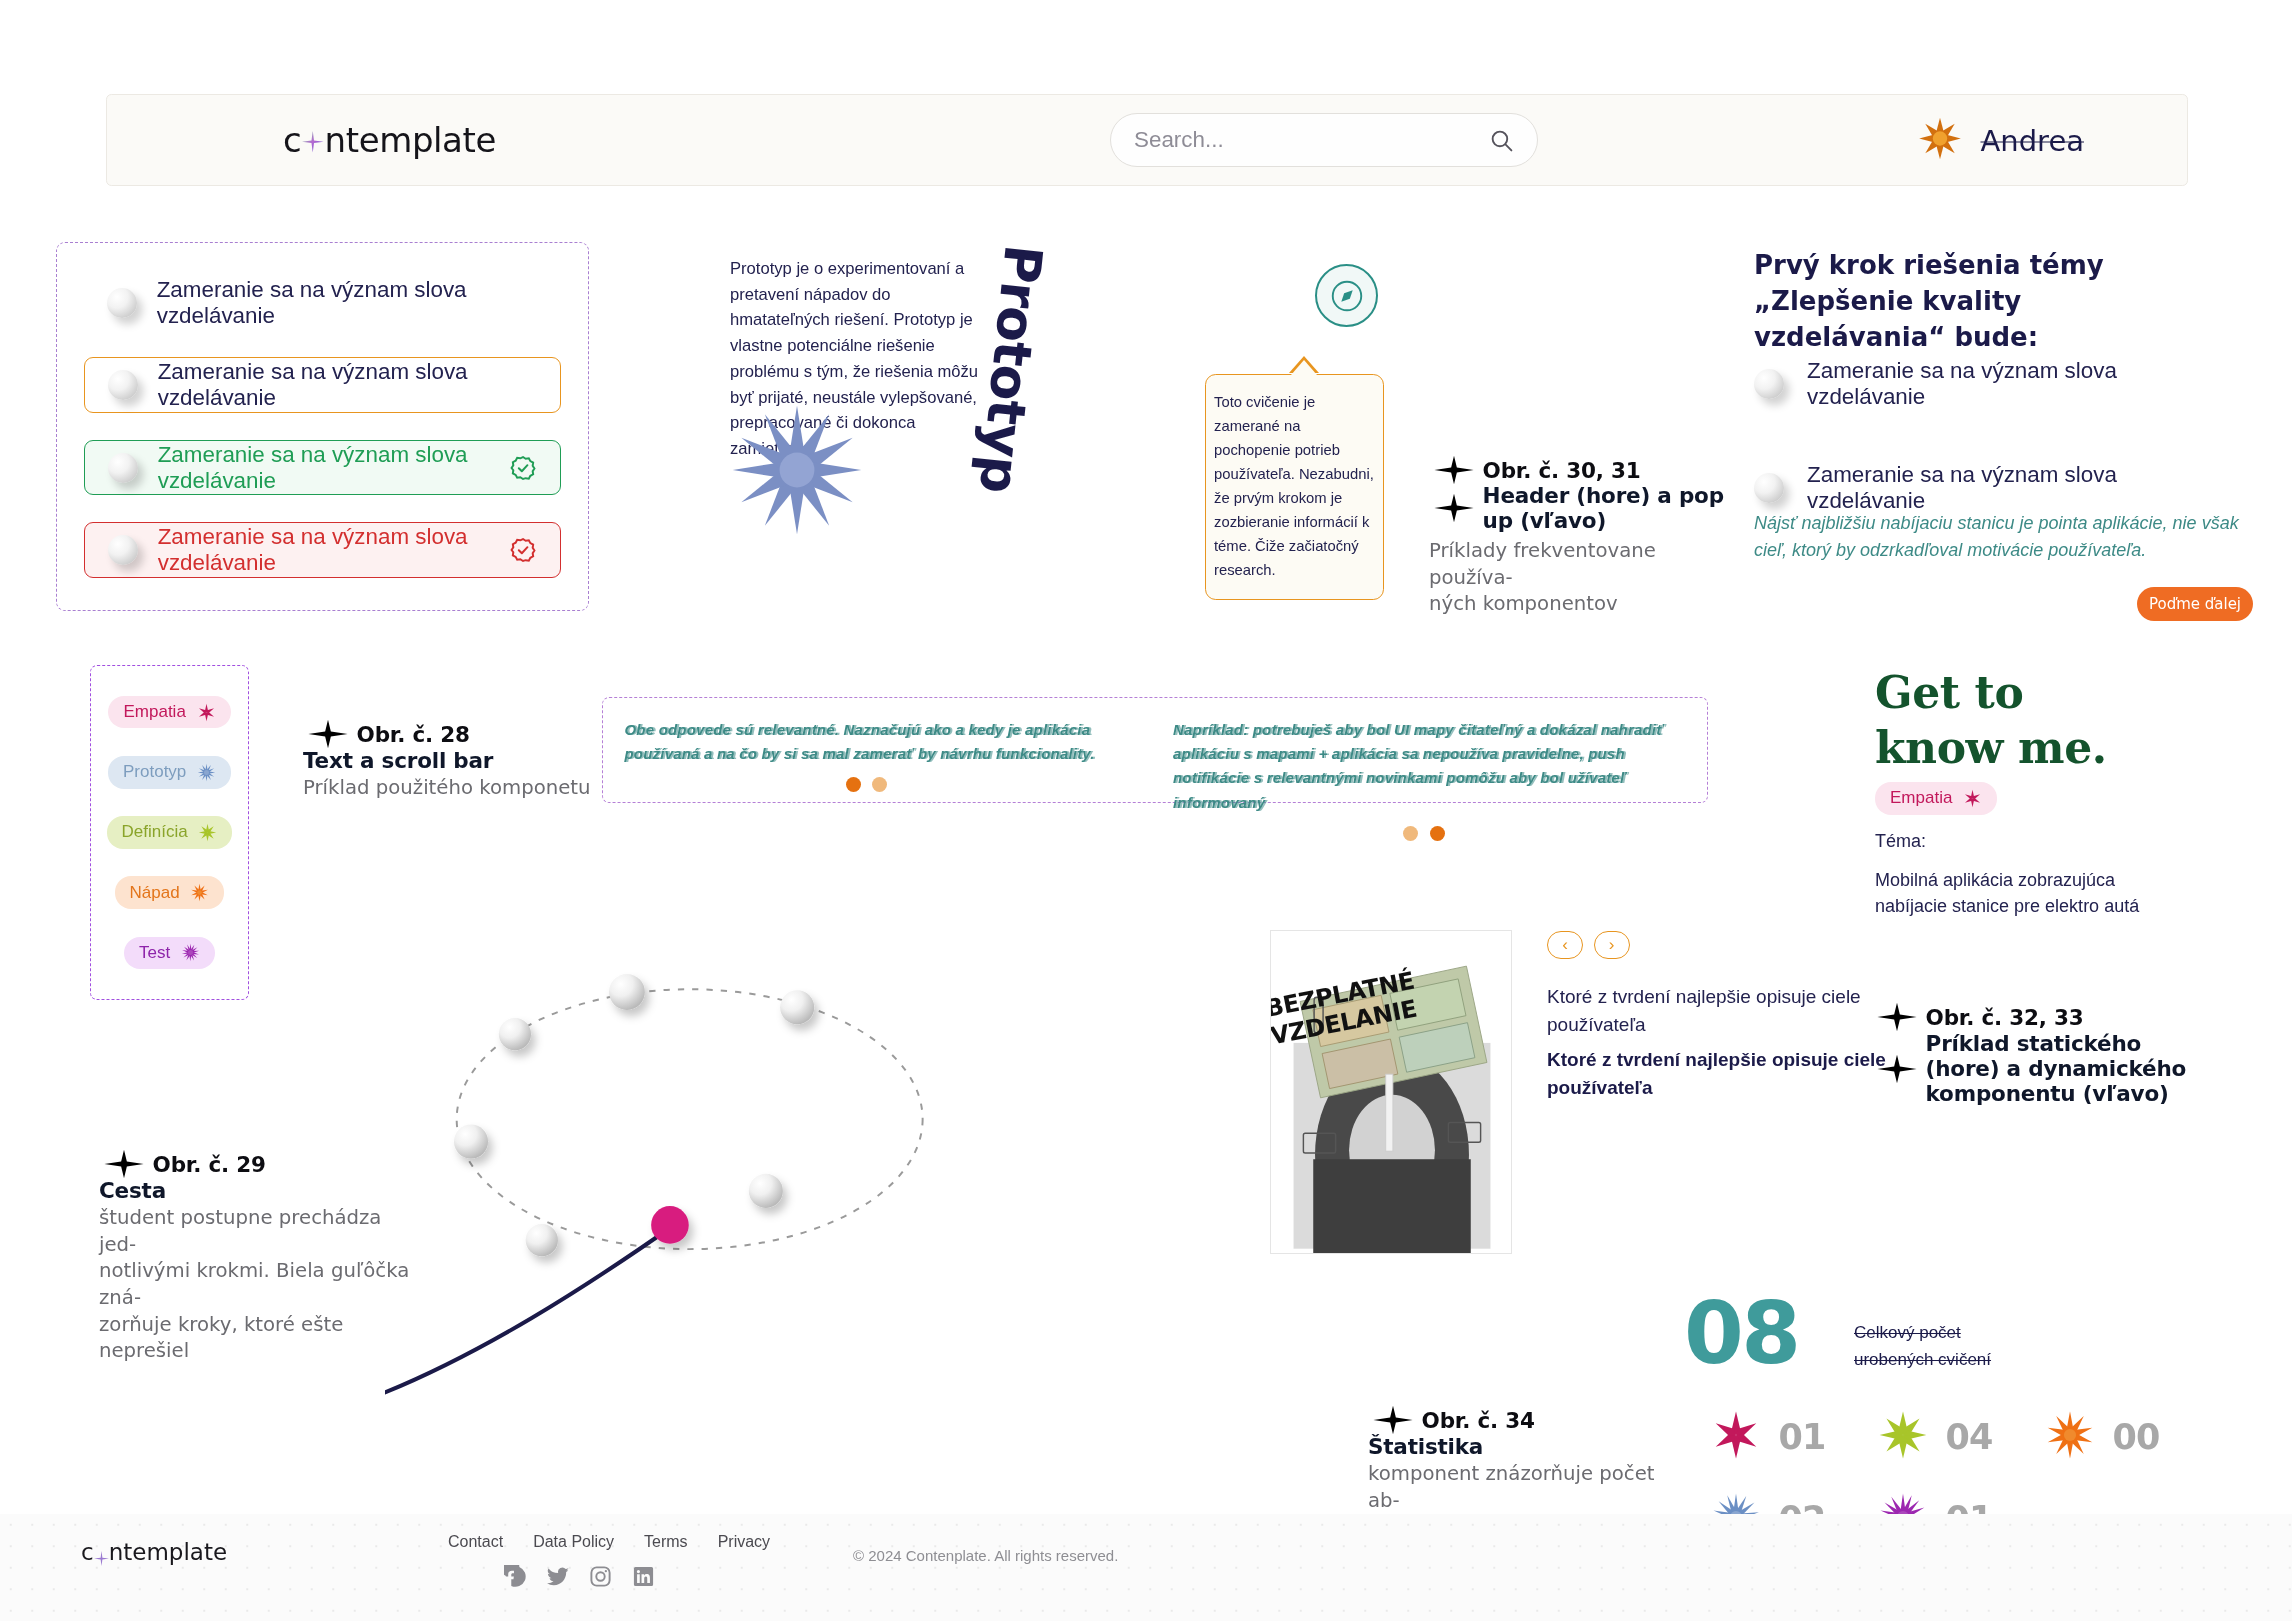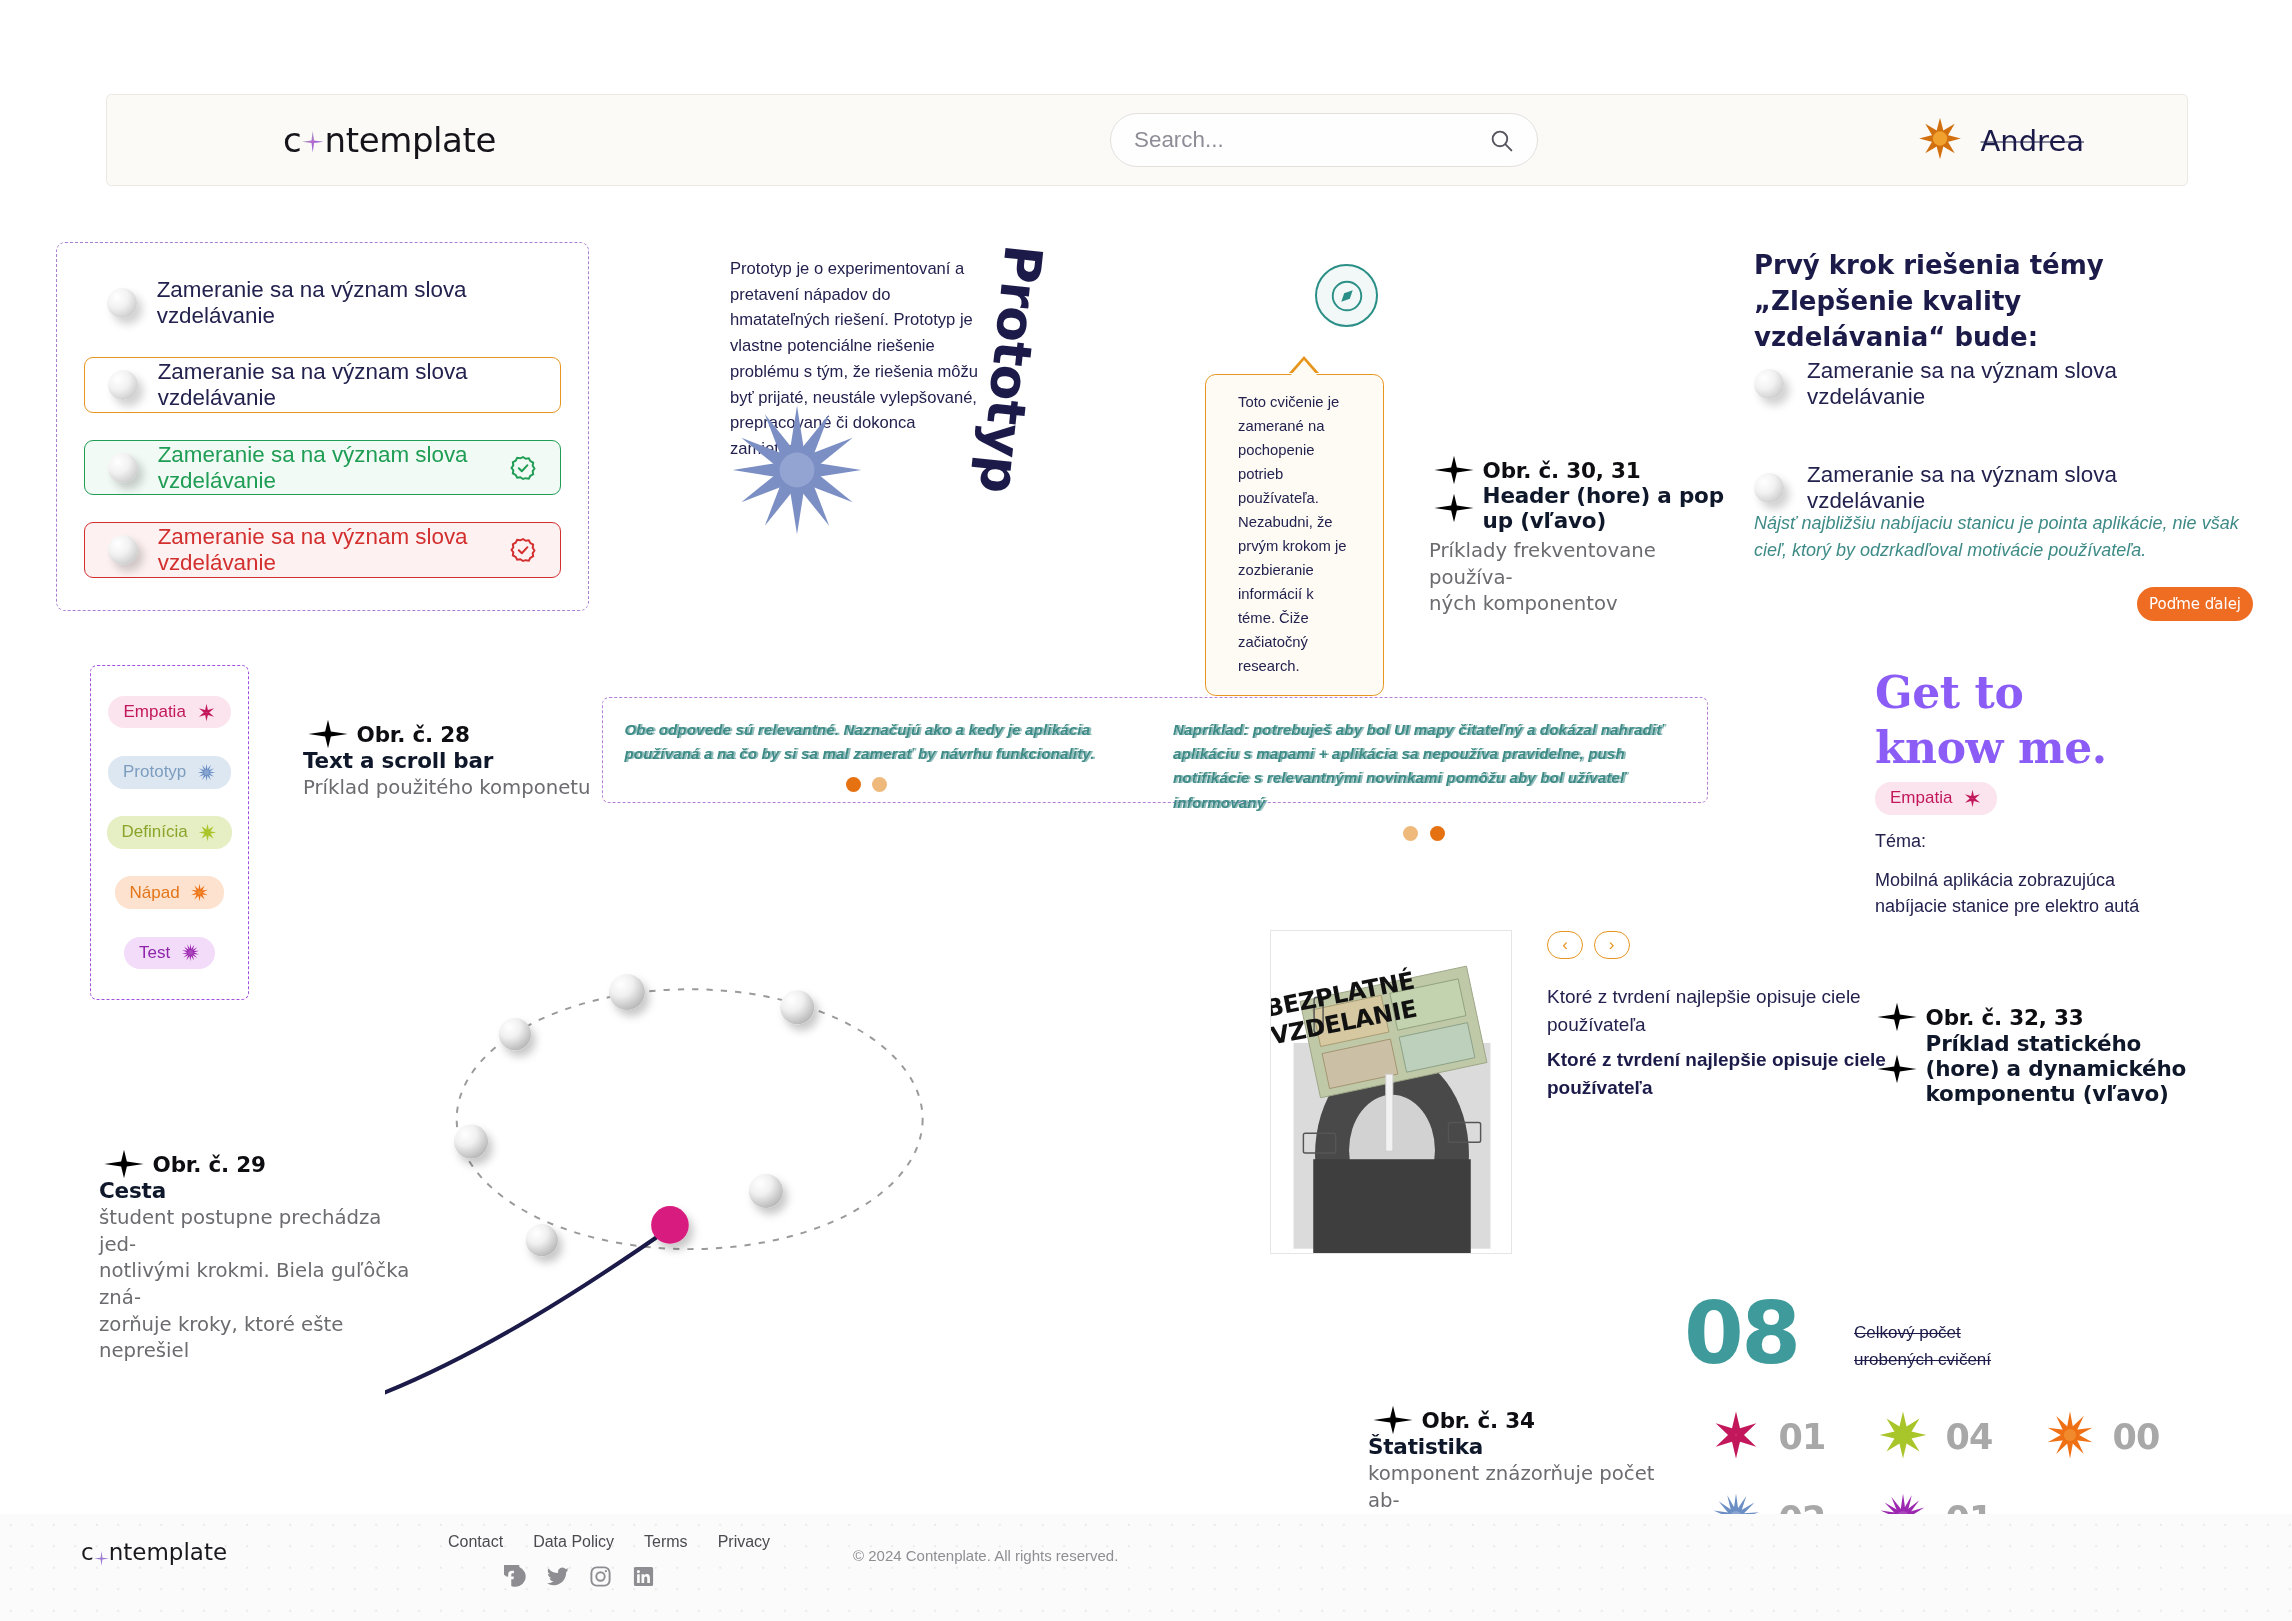--- a/index.html
+++ b/index.html
@@ -73,21 +73,21 @@
   .burst-blue { position:absolute; left: 730px; top: 403px; width: 134px; height:134px; }
 
   
   .compass { position:absolute; left: 1315px; top: 264px; width:63px; height:63px;
      border-radius:50%; border: 2.2px solid #2a8f86; background:#f1f8f7;
      display:flex; align-items:center; justify-content:center; }
 
   
   .bubble { position:absolute; left: 1205px; top: 374px; width: 179px;
      border:1.8px solid #e8951f; border-radius: 10.7px; background:#fdfbf4;
-     padding: 16px 32px; font-size: 14.8px; line-height:1.62; color:#23224f; }
+     padding: 16px 8px; font-size: 14.8px; line-height:1.62; color:#23224f; }
   .bubble:after{ content:""; position:absolute; left:85px; top:-15px;
      border-left:13.4px solid transparent; border-right:13.4px solid transparent;
      border-bottom:15px solid #fdfbf4; }
   .bubble:before{ content:""; position:absolute; left:83px; top:-19px;
      border-left:15px solid transparent; border-right:15px solid transparent;
      border-bottom:17px solid #e8951f; }
 
   
   .anno { position:absolute; }
   .anno .line1 { display:flex; align-items:center; gap: 3.6px; }
@@ -126,21 +126,21 @@
   .scroll-col { position:absolute; top: 19.7px; }
   .blurtxt { font-size: 15px; line-height:1.62; color:#3d8a86; font-style: italic;
      font-weight: 600; text-shadow: 2px 0 0 rgba(61,138,134,0.55); letter-spacing:0.2px;}
   .dots { display:flex; gap: 11.6px; justify-content:center; margin-top: 10.7px; }
   .dot { width:15px;height:15px;border-radius:50%; }
   .dot.on { background:#e57110; }
   .dot.off{ background:#f0b97c; }
 
   
   .gtk-title { position:absolute; left: 1875px; top: 665px;
-     font-size: 44px; font-weight: 800; color:#8b5cf6; line-height:1.25;
+     font-size: 44px; font-weight: 800; color:#14532d; line-height:1.25;
      font-family:"DejaVu Serif", serif; letter-spacing:-0.4px;}
   .gtk-tag { position:absolute; left: 1875px; top: 782px; }
   .gtk-theme { position:absolute; left: 1875px; top: 828px; width: 304px;
      font-size: 18px; line-height: 1.45; color:#23224f; }
 
   
   .journey { position:absolute; left: 385px; top: 931px; width: 681px; height: 466px; }
 
   
   .photo-card { position:absolute; left: 1270px; top: 930px; width: 242px; height: 324px;

